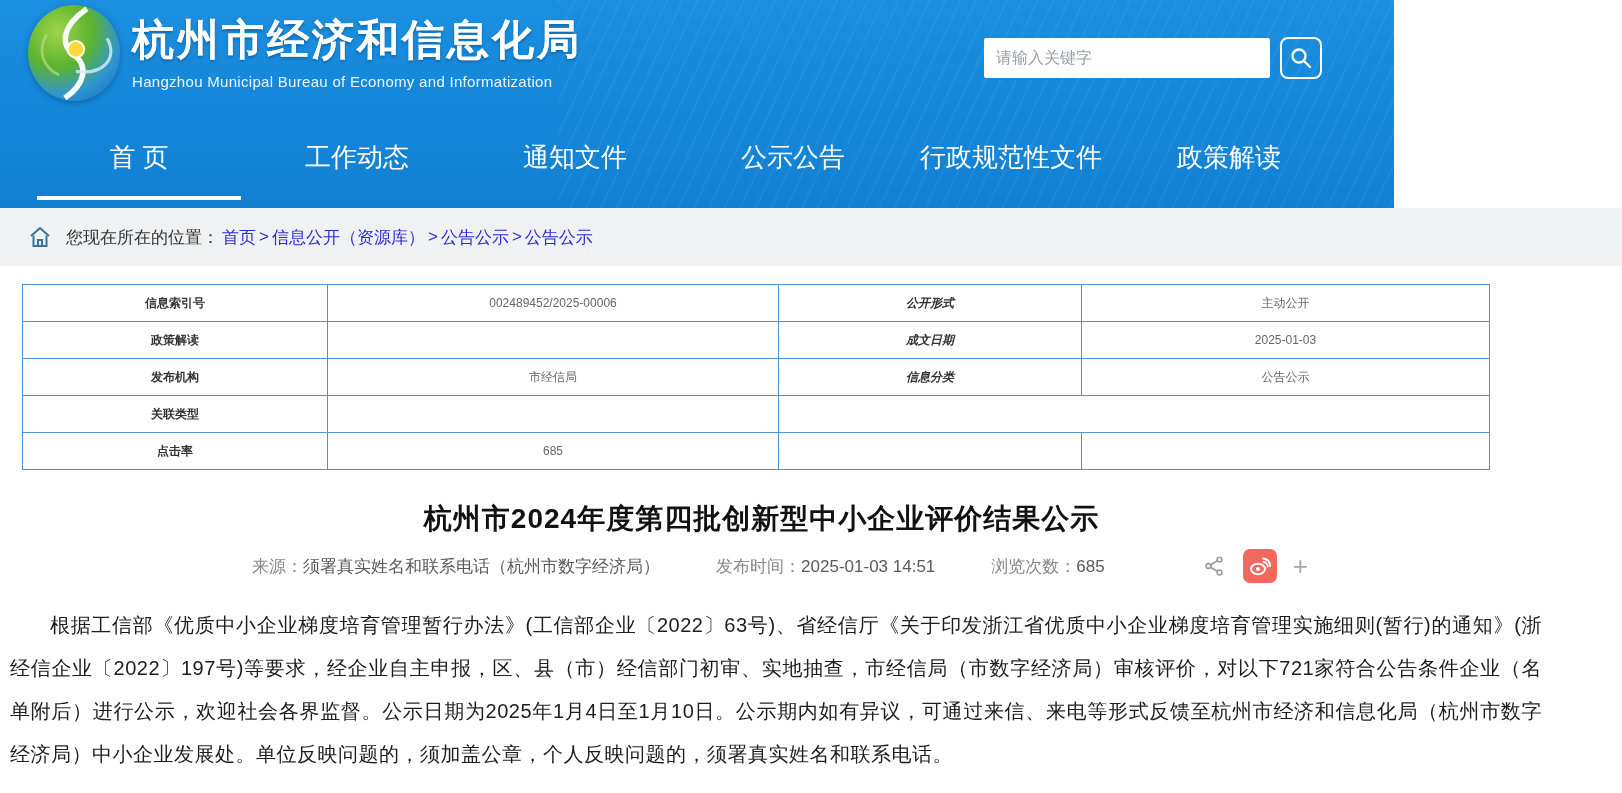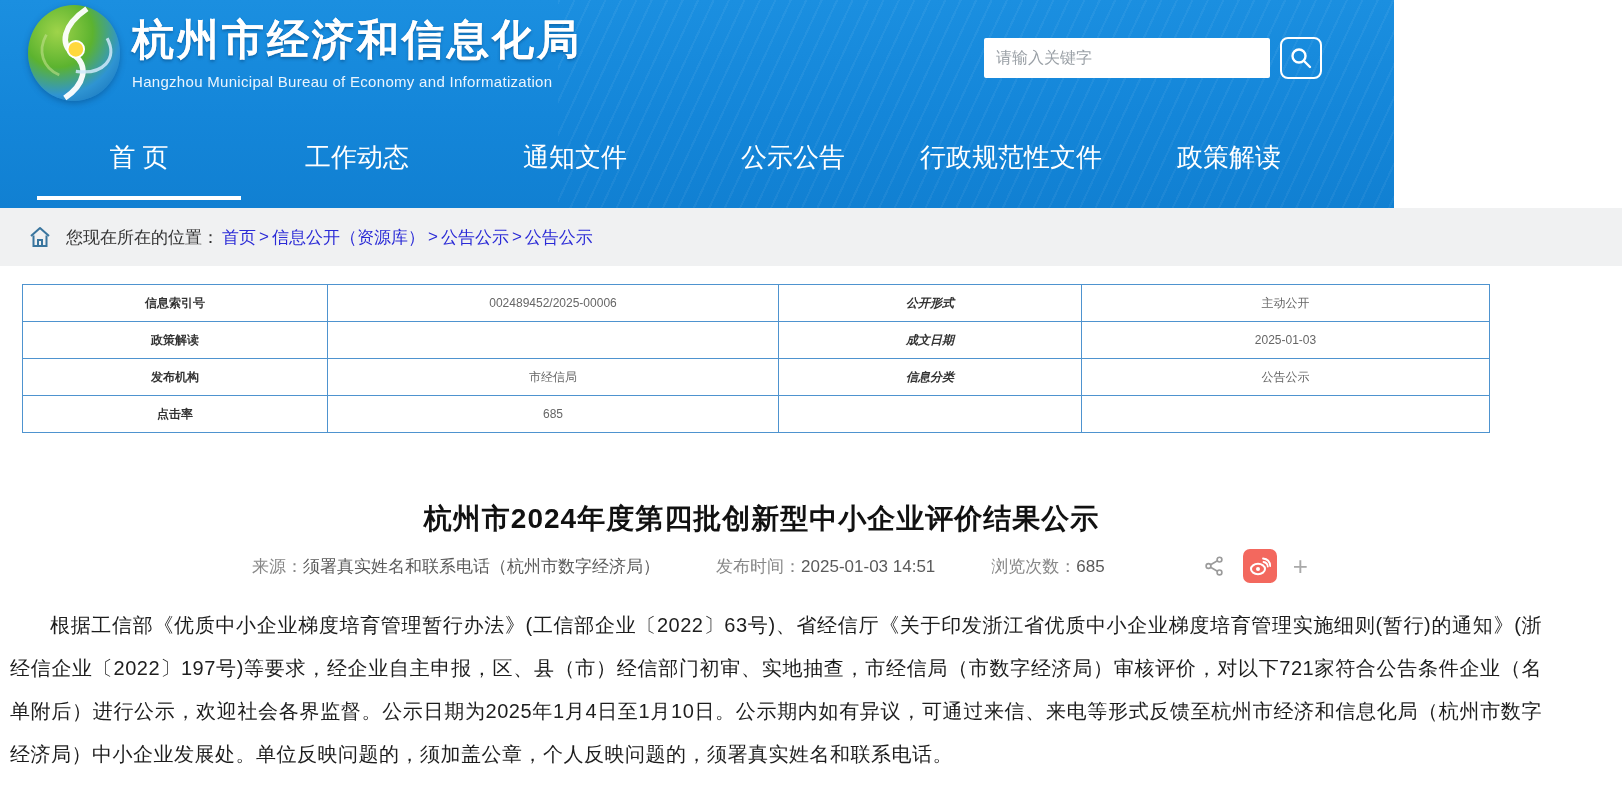--- a/index.html
+++ b/index.html
@@ -164,20 +164,25 @@
     <td class="lbl c1">政策解读</td>
     <td class="c2"></td>
     <td class="lbl c3">成文日期</td>
     <td class="c4">2025-01-03</td>
   </tr>
   <tr>
     <td class="lbl c1">发布机构</td>
     <td class="c2">市经信局</td>
     <td class="lbl c3">信息分类</td>
     <td class="c4">公告公示</td>
+  </tr>
+  <tr>
+    <td class="lbl c1">关联类型</td>
+    <td class="c2"></td>
+    <td colspan="2"></td>
   </tr>
   <tr>
     <td class="lbl c1">点击率</td>
     <td class="c2">685</td>
     <td class="lbl c3"></td>
     <td class="c4"></td>
   </tr>
 </tbody>
   </table>
 

